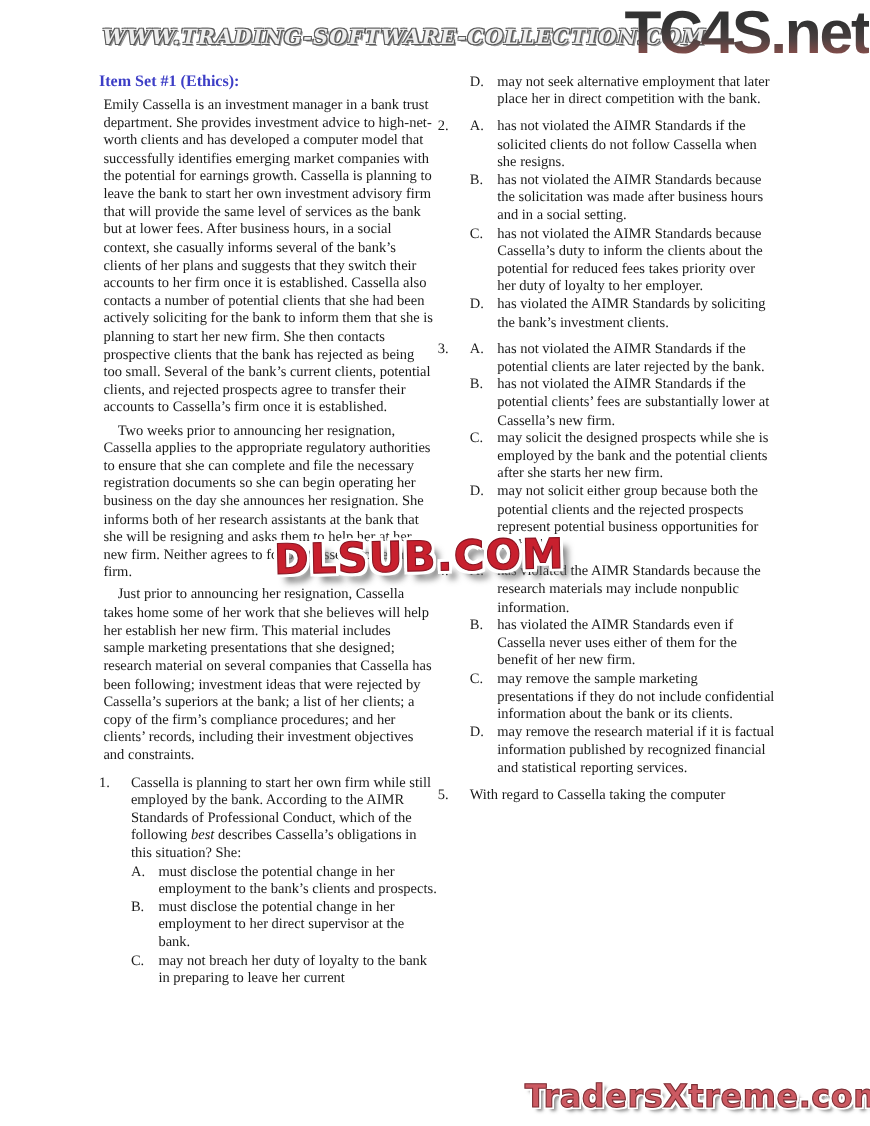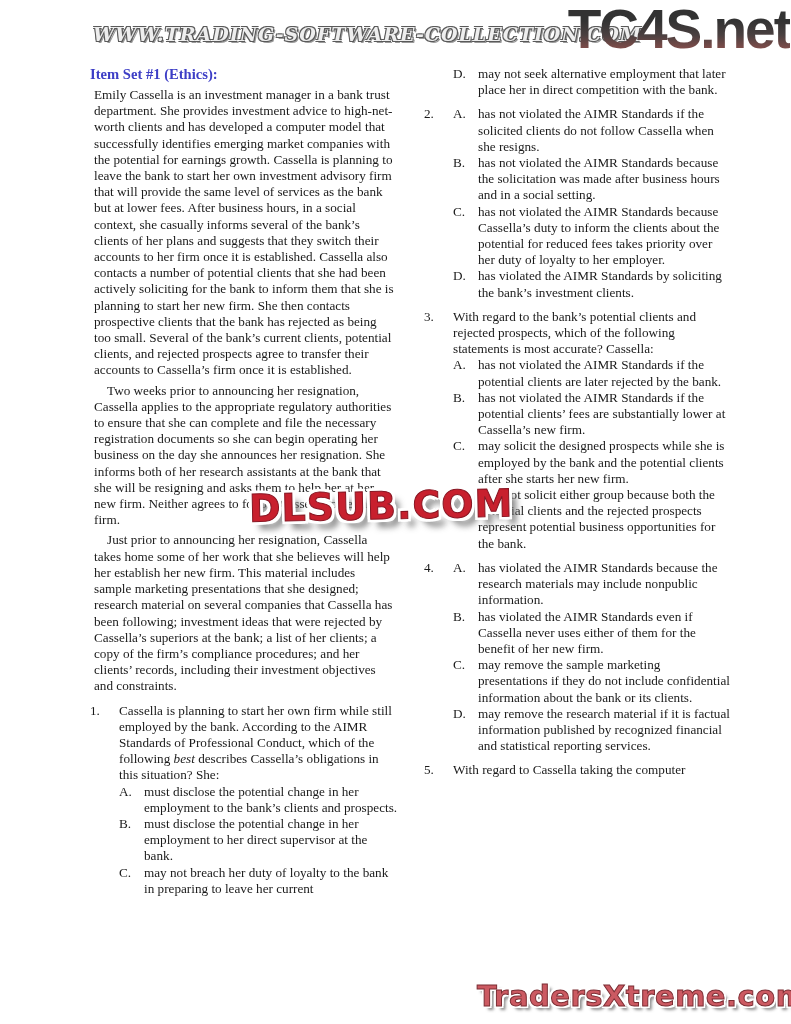--- a/index.html
+++ b/index.html
@@ -32,21 +32,21 @@
   @supports ((-webkit-background-clip: text) or (background-clip: text)) {
     .logo {
       background:linear-gradient(180deg, var(--logo-top,#333333) 35%, #4a4040 60%, var(--logo-bottom,#96524e) 95%);
       -webkit-background-clip:text; background-clip:text; color:transparent;
     }
   }
 
   
   .doc {
     position:absolute; left:90px; top:66px; width:642px;
-    display:flex; gap:26px;
+    display:flex; 
   }
   .col { width:308px; font-size:13.2px; line-height:16.2px; text-align:left; }
   .doc-heading {
     color: var(--title-color, #3d3ec6);
     font-weight:bold; font-size:14.6px; line-height:17px;
   }
   .para { margin:4px; }
   .para.indent { text-indent:13px; }
   .q { display:flex; margin-top:8px; }
   .q-num { width:29px; flex:none; }
@@ -144,21 +144,20 @@
             </div>
             <div class="opt">
               <span class="opt-letter">D.</span>
               <span class="opt-text">has violated the AIMR Standards by soliciting the bank’s investment clients.</span>
             </div>
           </div>
         </div>
         <div class="q">
           <span class="q-num">3.</span>
           <div class="q-body">
-            <div class="q-stem"><span>With regard to the bank’s potential clients and rejected prospects, which of the following statements is most accurate? Cassella:</span></div>
             <div class="opt">
               <span class="opt-letter">A.</span>
               <span class="opt-text">has not violated the AIMR Standards if the potential clients are later rejected by the bank.</span>
             </div>
             <div class="opt">
               <span class="opt-letter">B.</span>
               <span class="opt-text">has not violated the AIMR Standards if the potential clients’ fees are substantially lower at Cassella’s new firm.</span>
             </div>
             <div class="opt">
               <span class="opt-letter">C.</span>

